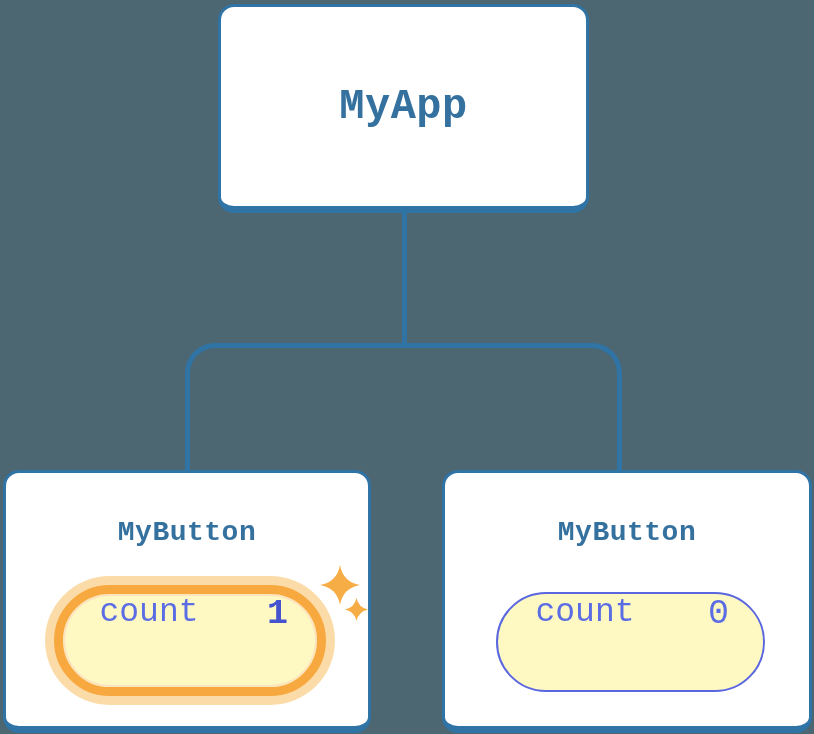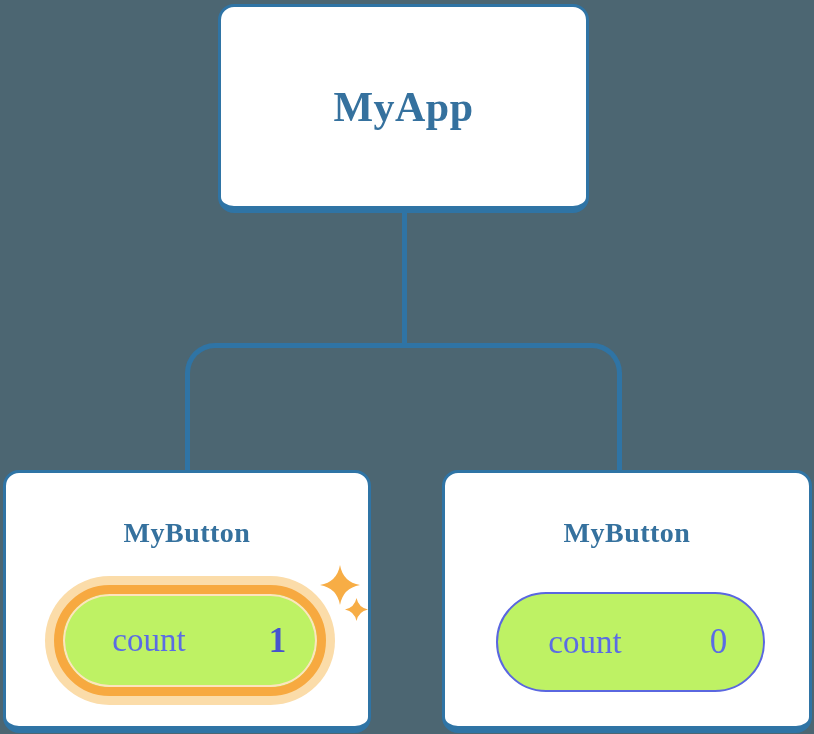--- a/index.html
+++ b/index.html
@@ -2,21 +2,21 @@
 <html><head>
 <meta charset="utf-8">
 <style>
   html, body { margin: 0; padding: 0; }
   .canvas {
     position: relative;
     width: 814px;
     height: 734px;
     background: #4C6672;
     overflow: hidden;
-    font-family: Liberation Serif, serif;
+    font-family: Liberation Mono, monospace;
   }
   .card {
     position: absolute;
     box-sizing: border-box;
     background: #FFFFFF;
     border: 3px solid #2F74A5;
     border-bottom-width: 7px;
     border-radius: 16px;
   }
   .card-root {
@@ -52,22 +52,22 @@
     border-bottom: none;
     border-radius: 30px 30px 0 0;
   }
   .card-child-left  { left: 3px;   top: 470px; width: 368px; height: 263px; }
   .card-child-right { left: 442px; top: 470px; width: 370px; height: 263px; }
 
   .pill {
     position: absolute;
     box-sizing: border-box;
     display: flex;
-    align-items: center;
-    background: #bef264;
+    align-items: flex-start;
+    background: #fef9c3;
   }
   .pill-highlight {
     left: 48px; top: 112px;
     width: 272px; height: 111px;
     border: 9px solid #F7A940;
     border-radius: 58px;
     box-shadow: 0 0 0 9px #FBDCA9, inset 0 0 0 2px #FDE4BE;
   }
   .pill-normal {
     left: 51px; top: 119px;

